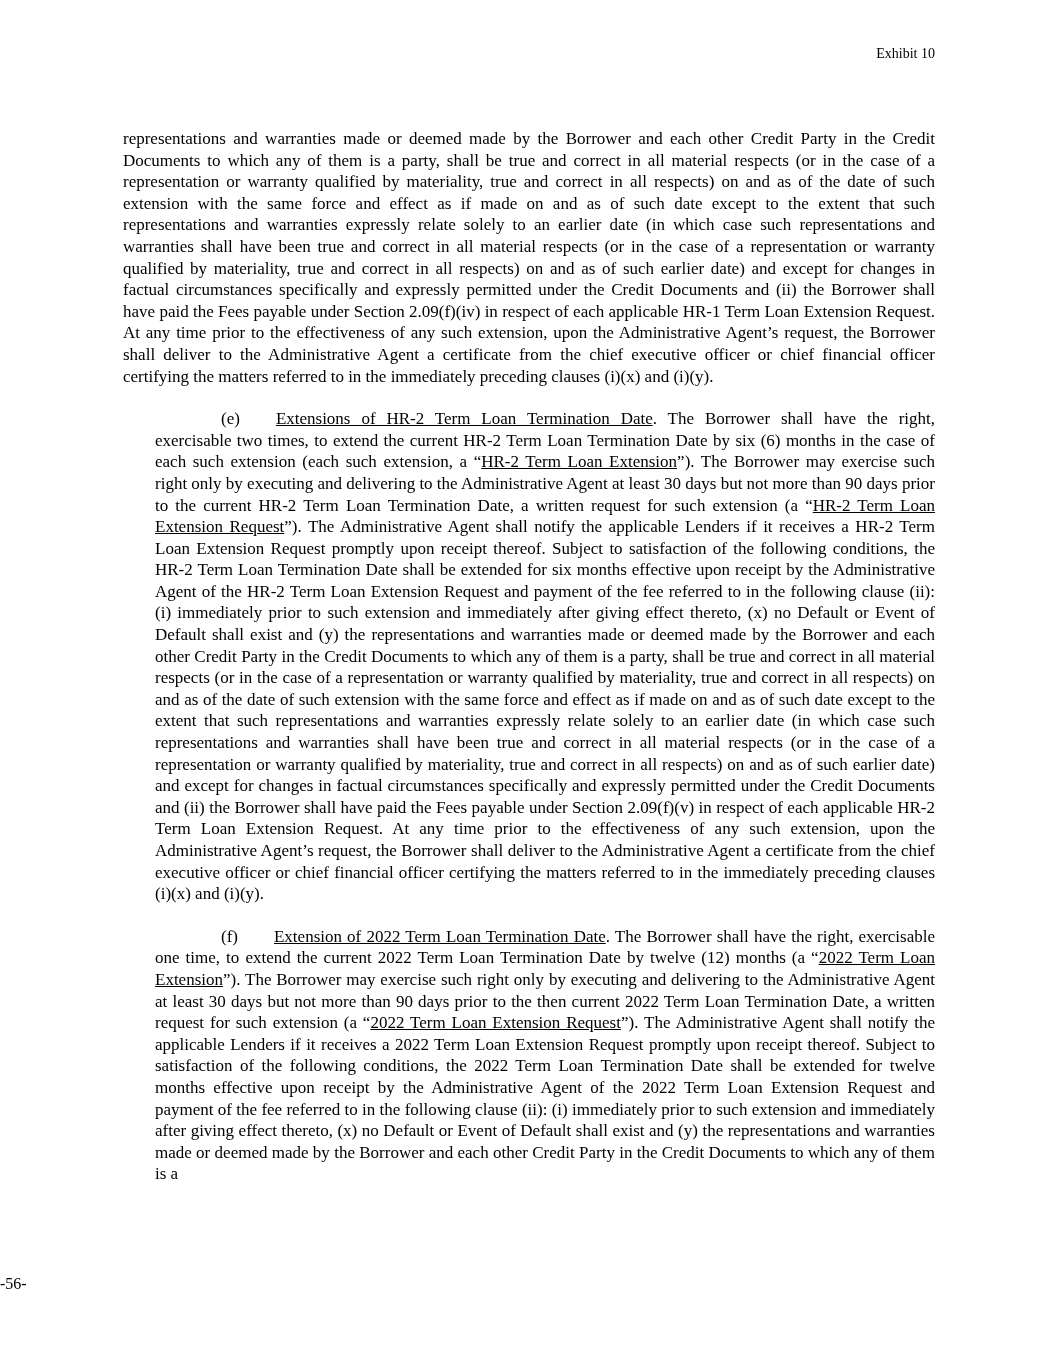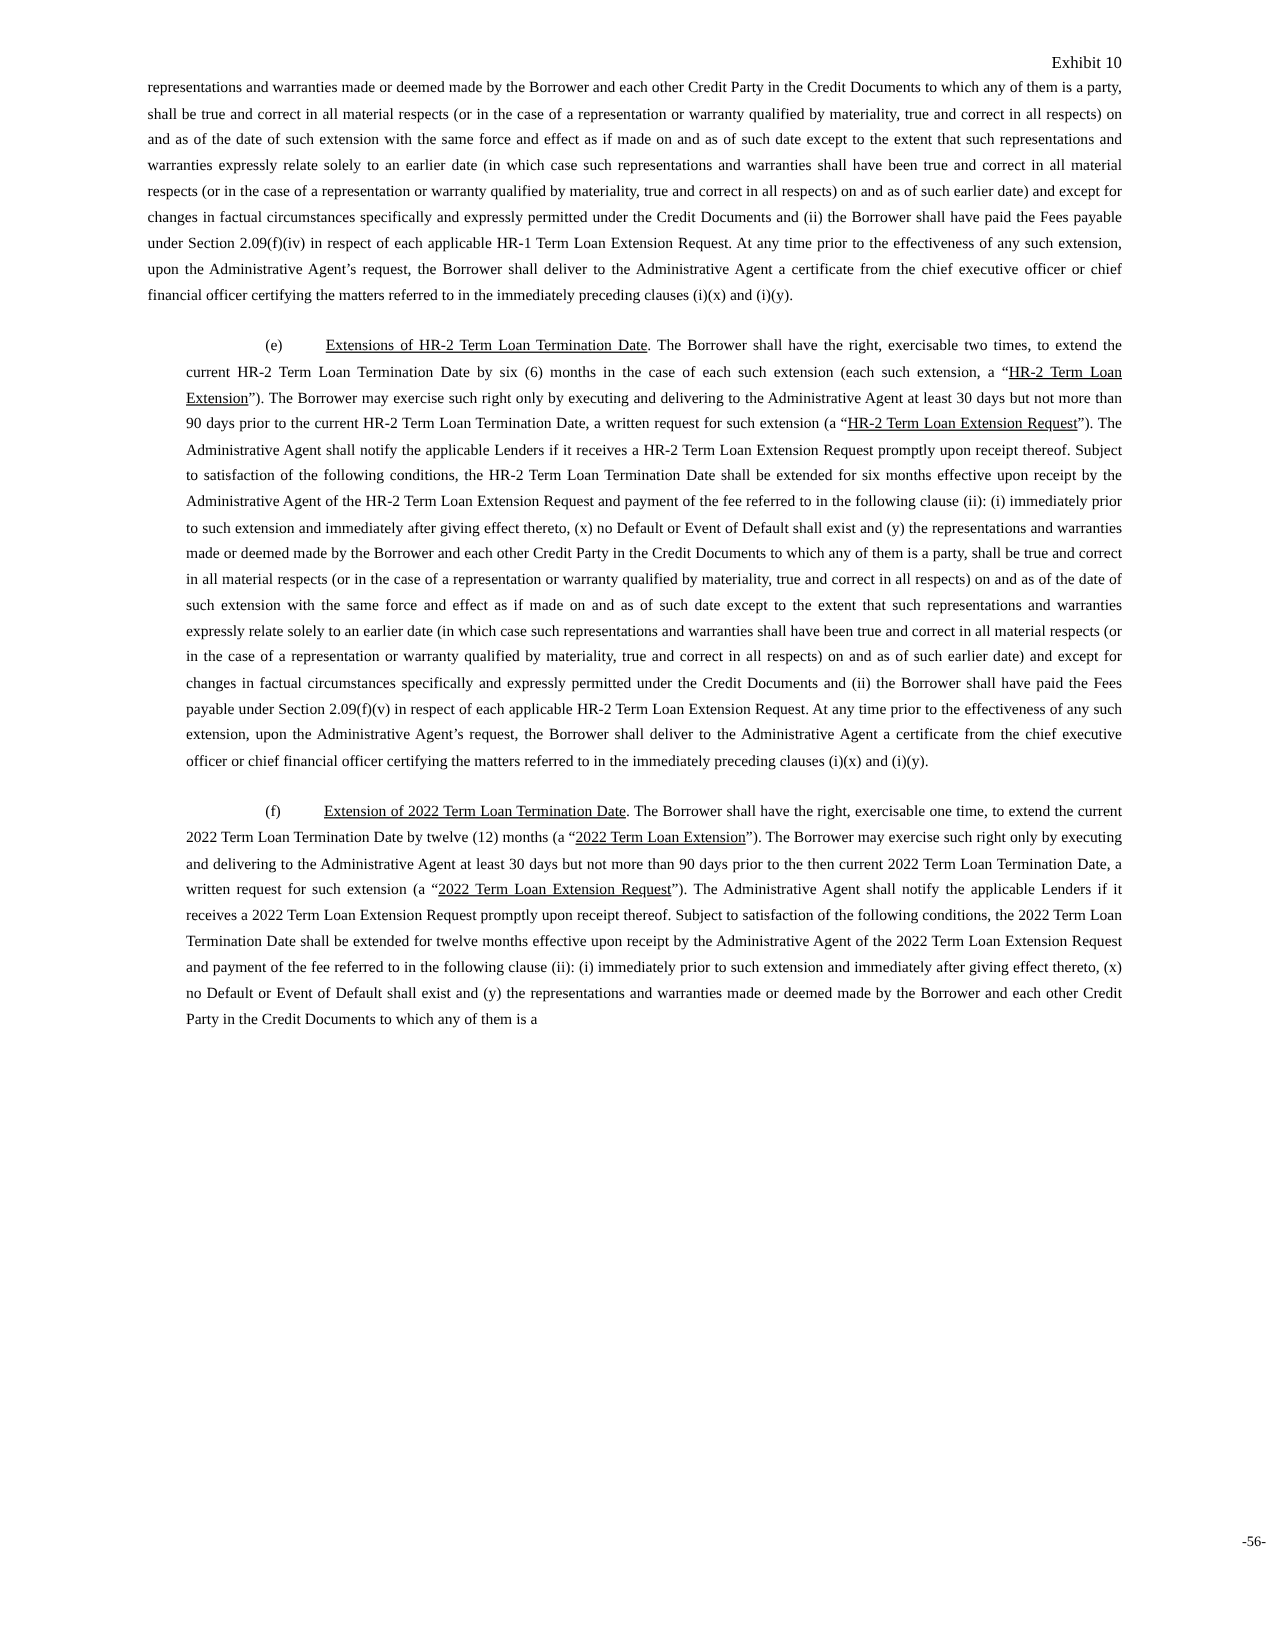--- a/index.html
+++ b/index.html
@@ -16,47 +16,47 @@
     box-sizing: border-box;
     padding: 45px 120px 0 123px;
     font-family: "Liberation Serif", "DejaVu Serif", serif;
     color: #000000;
     overflow: hidden;
   }
   .exhibit-label {
     text-align: right;
     font-size: 14px;
     line-height: 17px;
+    margin-bottom: 66px;
   }
   .doc-body p {
     margin: 0 0 21px 0;
-    font-size: 13px;
+    font-size: 17px;
     line-height: 21.6px;
     text-align: justify;
   }
   .doc-body p.indent {
     text-indent: 66px;
     margin-left: 32px;
   }
   .tab {
     display: inline-block;
     width: 36px;
   }
   .underline {
     text-decoration: underline;
   }
   .page-footer {
     position: absolute;
     bottom: 72px;
     left: 0;
     right: 0;
-    text-align: right;
-    font-size: 12px;
+    text-align: left;
+    font-size: 16px;
     line-height: 18px;
-    padding-left: 12px;
   }
 </style>
 </head>
 <body>
 
 <div class="page">
   <div class="exhibit-label">Exhibit 10</div>
 
   <div class="doc-body">
       <p class=""><span>representations and warranties made or deemed made by the Borrower and each other Credit Party in the Credit Documents to which any of them is a party, shall be true and correct in all material respects (or in the case of a representation or warranty qualified by materiality, true and correct in all respects) on and as of the date of such extension with the same force and effect as if made on and as of such date except to the extent that such representations and warranties expressly relate solely to an earlier date (in which case such representations and warranties shall have been true and correct in all material respects (or in the case of a representation or warranty qualified by materiality, true and correct in all respects) on and as of such earlier date) and except for changes in factual circumstances specifically and expressly permitted under the Credit Documents and (ii) the Borrower shall have paid the Fees payable under Section 2.09(f)(iv) in respect of each applicable HR-1 Term Loan Extension Request. At any time prior to the effectiveness of any such extension, upon the Administrative Agent’s request, the Borrower shall deliver to the Administrative Agent a certificate from the chief executive officer or chief financial officer certifying the matters referred to in the immediately preceding clauses (i)(x) and (i)(y).</span></p>

